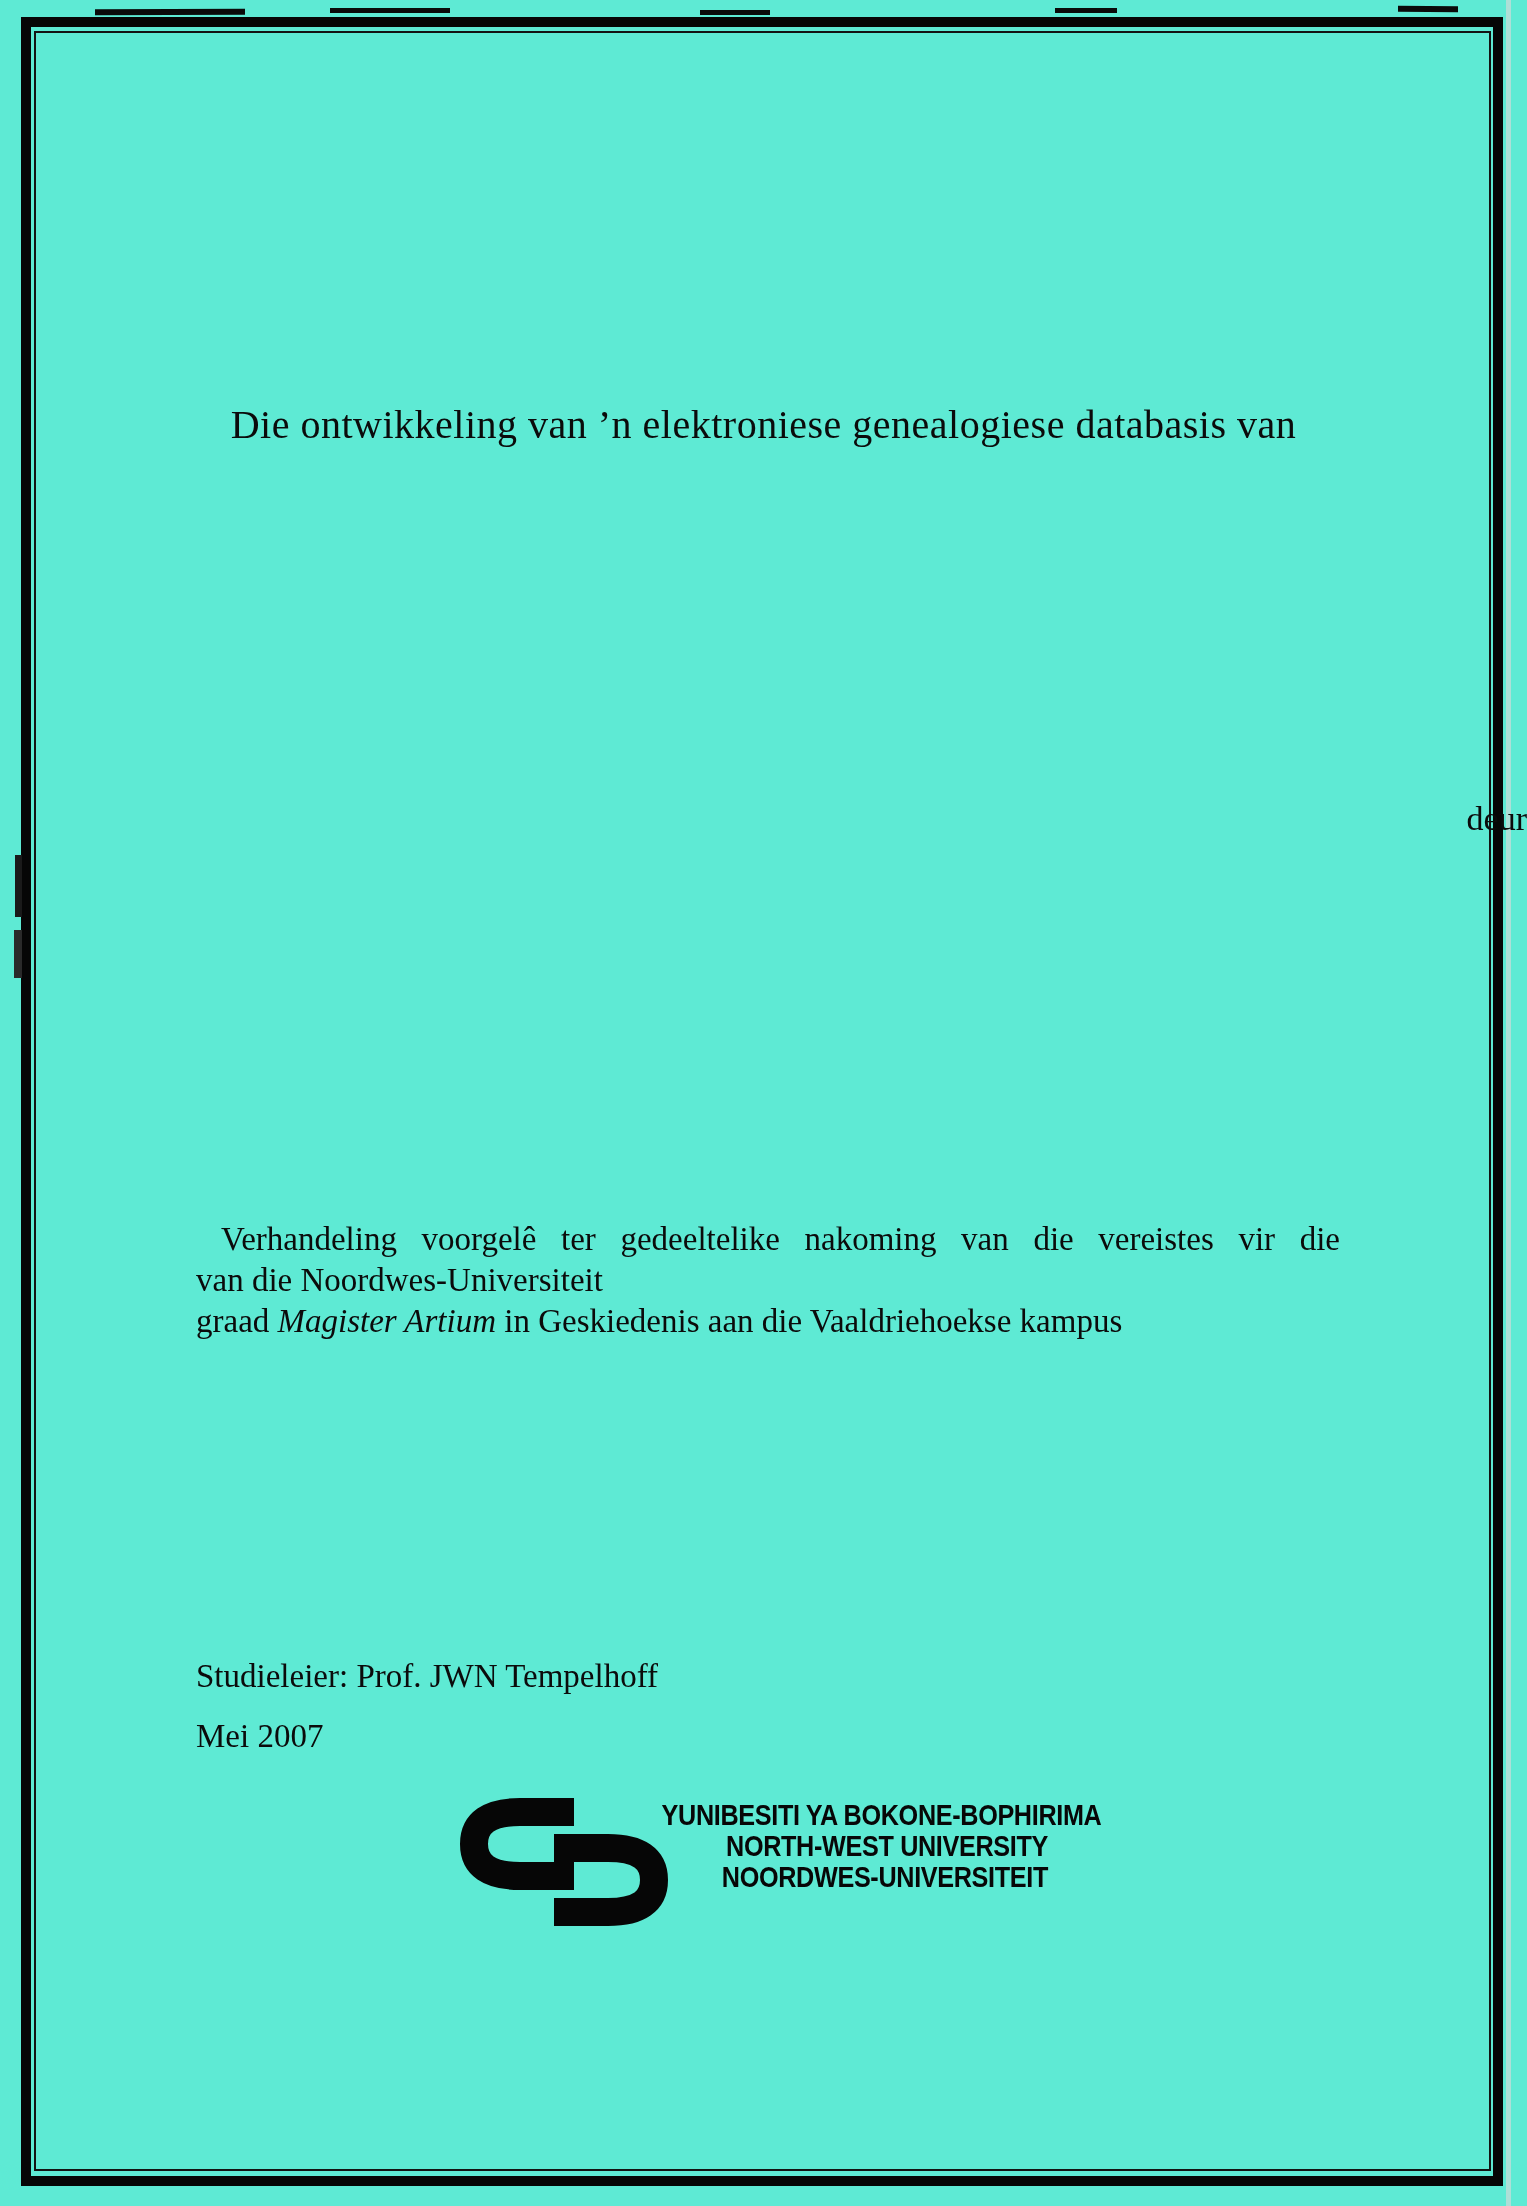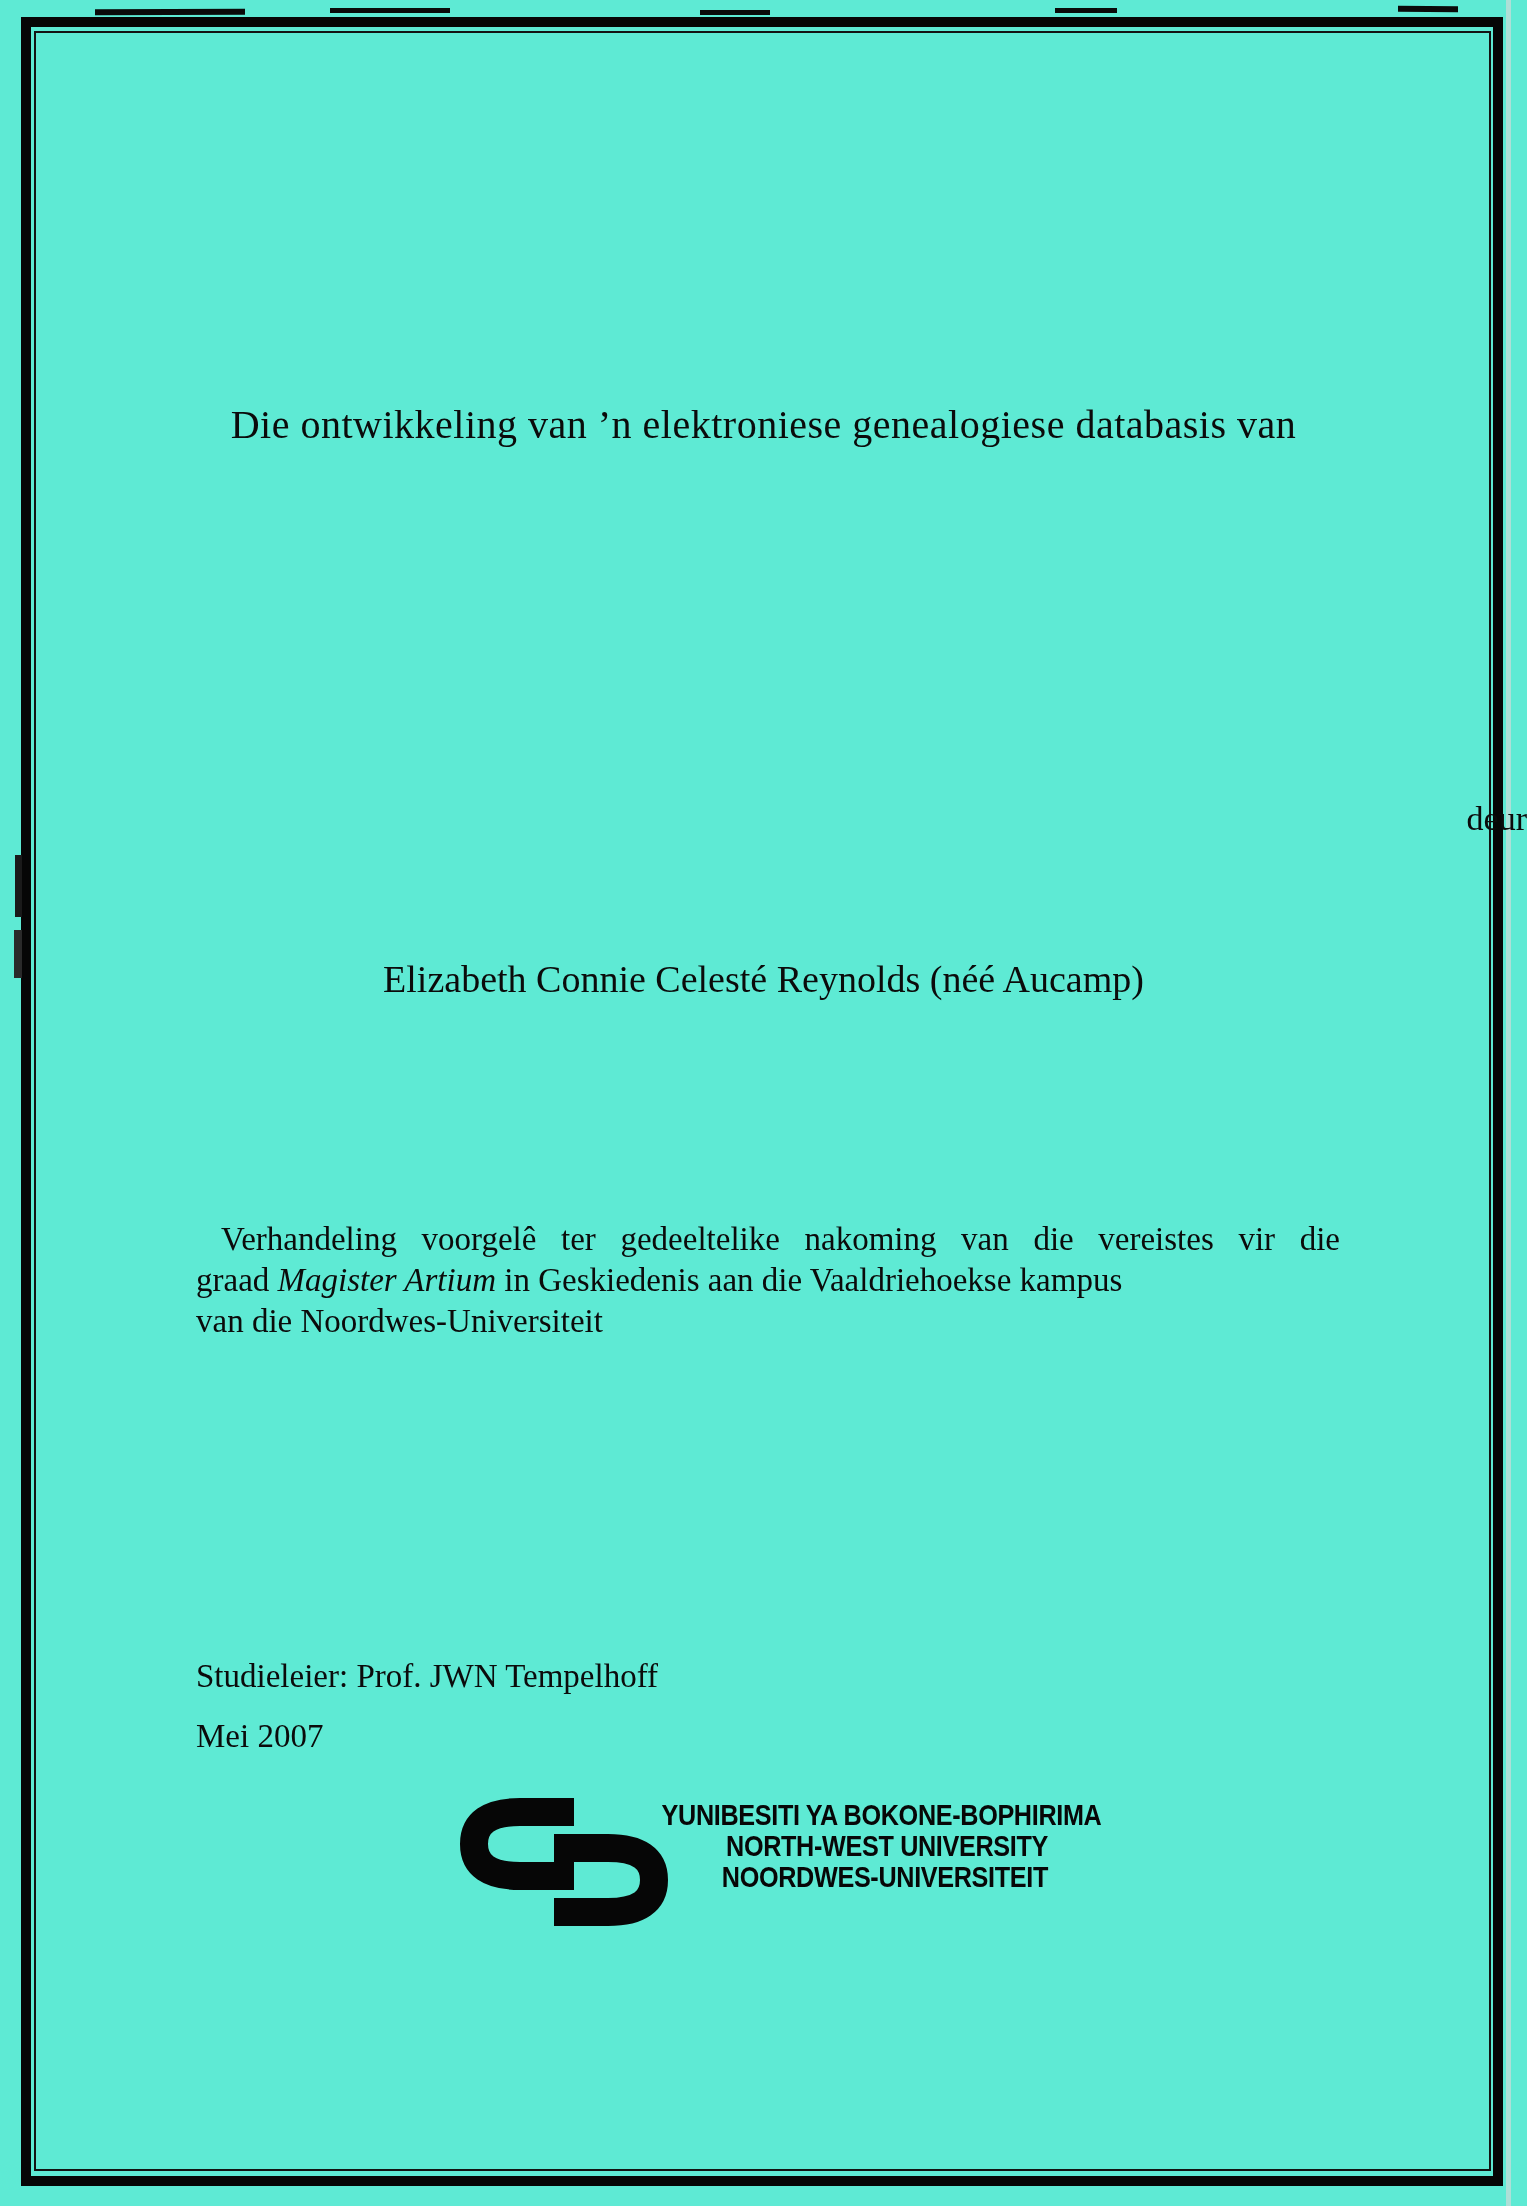--- a/index.html
+++ b/index.html
@@ -127,26 +127,25 @@
   <div class="artifact a6"></div>
   <div class="artifact a7"></div>
   <div class="edge-shadow"></div>
 
   <h1 class="title" style="margin:0; font-weight:normal;">
     <span>Die ontwikkeling van ’n elektroniese genealogiese databasis van</span>
   </h1>
 
   <div class="byline">deur</div>
 
-  <div class="author">Elizabeth Connie Celesté Reynolds (néé Aucamp)</div>
 
   <div class="statement">
     <span class="stmt-line stmt-justify">Verhandeling voorgelê ter gedeeltelike nakoming van die vereistes vir die</span>
+    <span class="stmt-line">van die Noordwes-Universiteit</span>
     <span class="stmt-line"><span>graad </span><span class="italic">Magister Artium</span><span> in Geskiedenis aan die Vaaldriehoekse kampus</span></span>
-    <span class="stmt-line">van die Noordwes-Universiteit</span>
   </div>
 
   <div class="supervisor-block">
     <span>Studieleier: Prof. JWN Tempelhoff</span>
     <span>Mei 2007</span>
   </div>
 
   <svg class="logo-mark" viewBox="0 0 208 128" xmlns="http://www.w3.org/2000/svg" aria-hidden="true">
     <path d="M114 14 H60 Q14 14 14 46 Q14 78 60 78 H114" fill="none" stroke="#060606" stroke-width="28"></path>
     <path d="M94 50 H148 Q194 50 194 82 Q194 114 148 114 H94" fill="none" stroke="#060606" stroke-width="28"></path>

